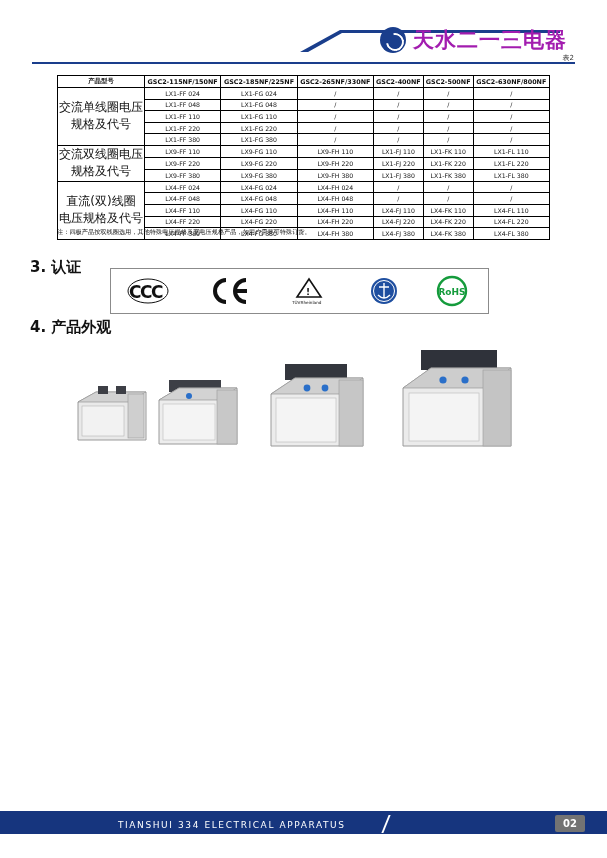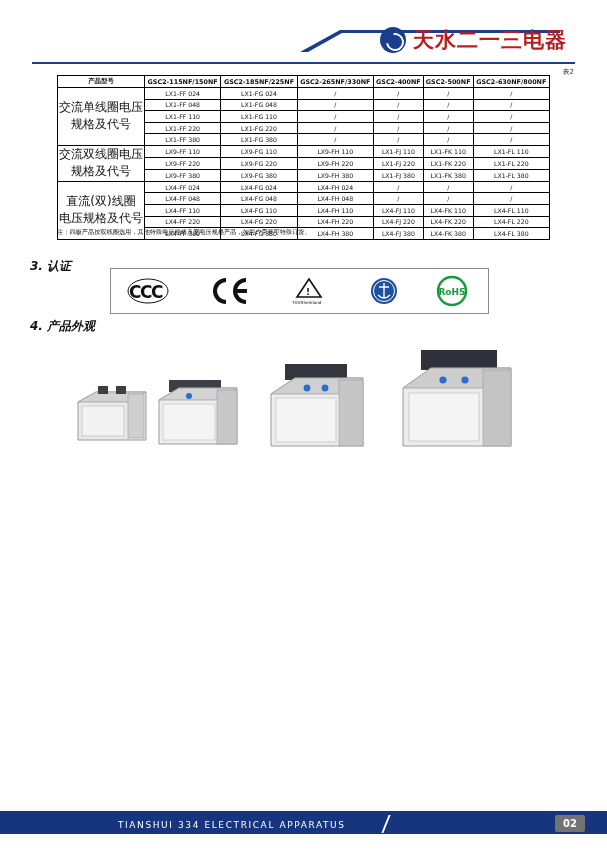--- a/index.html
+++ b/index.html
@@ -25,29 +25,29 @@
   .brand .logo-circle{
     width:26px;height:26px;border-radius:50%;
     background:#1a3e8c;position:relative;display:inline-block;
   }
   .brand .logo-circle:before{
     content:"";position:absolute;left:6px;top:6px;width:14px;height:14px;
     border-radius:50%;border:2px solid #fff;border-left-color:transparent;
     transform:rotate(35deg);
   }
   .brand .brand-text{
-    font-size:21px;font-weight:bold;color:#b91c1c;letter-spacing:1px;
+    font-size:21px;font-weight:bold;color:#a21caf;letter-spacing:1px;
     font-family:"DejaVu Sans","Liberation Sans",sans-serif;
   }
   .rule{
     position:absolute;left:32px;top:62px;width:543px;height:2px;background:#1a3e8c;
   }
   
   .table-note{
-    position:absolute;right:33px;top:67px;font-size:7px;color:#333;
+    position:absolute;right:33px;top:53px;font-size:7px;color:#333;
   }
   table.spec{
     position:absolute;left:57px;top:75px;
     border-collapse:collapse;
     width:493px;
     font-size:6.2px;
     color:#111;
   }
   table.spec td,table.spec th{
     border:1px solid #000;
@@ -68,21 +68,21 @@
     font-weight:bold;
     font-size:12px;
     width:68px;
     line-height:1.45;
   }
   .note{
     position:absolute;left:57px;top:228px;font-size:6.2px;color:#111;
   }
   
   .sec-title{
-    position:absolute;font-size:12px;font-weight:bold;color:#111;font-style:italic;
+    position:absolute;font-size:15px;font-weight:bold;color:#111;
   }
   #sec-cert{left:30px;top:258px;}
   #sec-appearance{left:30px;top:318px;}
 
   .cert-box{
     position:absolute;left:110px;top:268px;width:377px;height:44px;
     border:1px solid #8b8b8b;
     display:flex;align-items:center;justify-content:space-around;
   }
   .cert-item{display:flex;align-items:center;justify-content:center;height:40px;}

